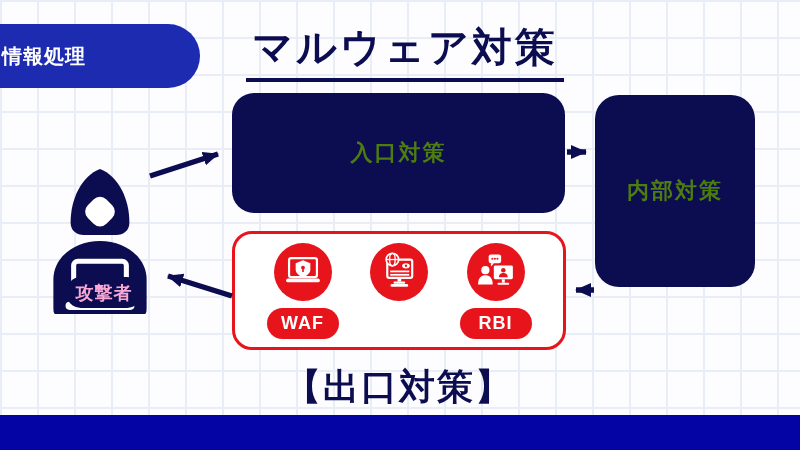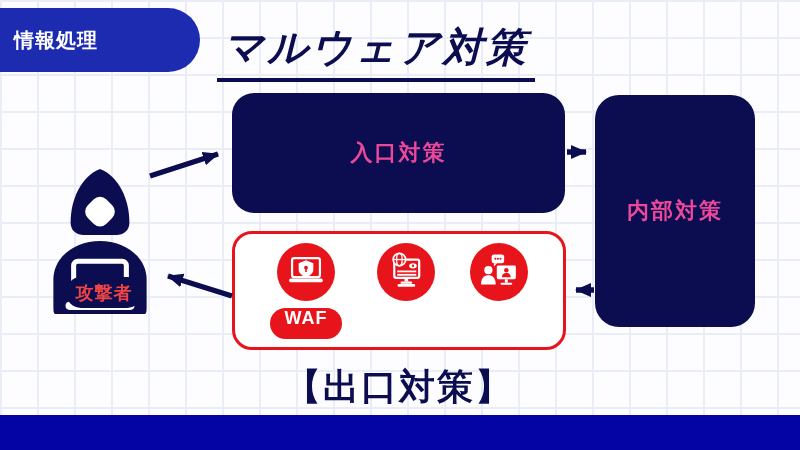--- a/index.html
+++ b/index.html
@@ -11,65 +11,65 @@
   .canvas{
     position:relative;width:800px;height:450px;overflow:hidden;
     background-color:var(--bg);
     background-image:
       linear-gradient(var(--grid-line) 2px, transparent 2px),
       linear-gradient(90deg, var(--grid-line) 2px, transparent 2px);
     background-size:37px 37px;
   }
   
   .badge{
-    position:absolute;left:0;top:8px;width:200px;height:64px;
+    position:absolute;left:0;top:24px;width:200px;height:64px;
     background:var(--badge-blue);border-radius:0 32px 32px 0;
     color:#fff;font-weight:bold;font-size:20px;letter-spacing:1px;
     display:flex;flex-direction:column;justify-content:center;
-    padding-left:14px;box-sizing:border-box;line-height:1.45;
+    padding-left:2px;box-sizing:border-box;line-height:1.45;
   }
   
-  .title-wrap{position:absolute;left:217px;top:20px;width:390px;font-style:italic;}
+  .title-wrap{position:absolute;left:210px;top:20px;width:390px;text-align:center;}
   .title{
     display:inline-block;color:var(--navy);font-size:40px;font-weight:bold;
     letter-spacing:3px;border-bottom:4px solid var(--navy);padding:0 6px 3px 6px;
   }
   
   .nbox{
-    position:absolute;background:var(--navy);color:#ec4899;font-weight:bold;
+    position:absolute;background:var(--navy);color:#4d7c0f;font-weight:bold;
     display:flex;align-items:center;justify-content:center;letter-spacing:2px;
   }
   .entrance{left:232px;top:93px;width:333px;height:120px;border-radius:22px;font-size:22px;}
-  .internal{left:595px;top:95px;width:160px;height:232px;border-radius:24px;font-size:22px;}
+  .internal{left:595px;top:95px;width:160px;height:192px;border-radius:24px;font-size:22px;}
   
   .redbox{
     position:absolute;left:232px;top:231px;width:334px;height:119px;
     background:#fff;border:3px solid var(--red);border-radius:20px;
     box-sizing:border-box;display:flex;justify-content:space-evenly;
     align-items:flex-start;padding-top:9px;
   }
   .measure{display:flex;flex-direction:column;align-items:center;}
   .mcircle{
     width:58px;height:58px;border-radius:50%;background:var(--red);
     display:flex;align-items:center;justify-content:center;
   }
   .mpill{
     margin-top:7px;width:72px;height:31px;border-radius:16px;background:var(--red);
     color:#fff;font-weight:bold;font-size:18px;letter-spacing:1px;
-    display:flex;align-items:flex-start;justify-content:center;
+    display:flex;align-items:center;justify-content:center;
   }
   .exit-label{
     position:absolute;left:232px;top:363px;width:334px;text-align:center;
     color:var(--navy);font-size:36px;font-weight:bold;letter-spacing:2px;
   }
   
   .attacker-svg{position:absolute;left:38px;top:166px;}
   .attacker-pill{
     position:absolute;left:66px;top:277px;width:76px;height:31px;border-radius:15px;
-    background:var(--navy);color:#ef4444;font-weight:bold;font-size:18px;
+    background:var(--navy);color:#f9a8d4;font-weight:bold;font-size:18px;
     display:flex;align-items:center;justify-content:center;letter-spacing:1px;
   }
   
   .arrows{position:absolute;left:0;top:0;pointer-events:none;}
   
   .bottombar{position:absolute;left:0;top:415px;width:800px;height:35px;background:var(--bar-blue);}
 </style>
 </head>
 <body>
 
@@ -136,20 +136,23 @@
           <path d="M23,18 v4.5 l4.5,-4.5 z" fill="#fff"></path>
           <circle cx="15.5" cy="27.5" r="5.6" fill="#fff"></circle>
           <path d="M5.5,47 C5.5,37.5 10.5,34.5 15.5,34.5 C20.5,34.5 25.5,37.5 25.5,47 Z" fill="#fff"></path>
           <rect x="27" y="21" width="26" height="19" rx="2" fill="#fff"></rect>
           <circle cx="40" cy="27.5" r="3.1" fill="#e8141c"></circle>
           <path d="M34,37 C34,32.8 37,31.3 40,31.3 C43,31.3 46,32.8 46,37 Z" fill="#e8141c"></path>
           <rect x="38" y="40" width="4" height="4.5" fill="#fff"></rect>
           <rect x="32" y="44.5" width="16" height="3" rx="1.5" fill="#fff"></rect>
         </svg>
       </div>
+      <div class="mpill">
+        <span>RBI</span>
+      </div>
     </div>
 
   </div>
 
   <div class="exit-label">【出口対策】</div>
 
   <svg class="attacker-svg" width="124" height="150" viewBox="0 0 120 148">
     <path d="M60,3 C42,10 31,32 31,56 C31,64 37,68 44,68 L76,68 C83,68 89,64 89,56 C89,32 78,10 60,3 Z" fill="#0c0c50"></path>
     <rect x="47" y="32" width="26" height="26" rx="9" fill="#fff" transform="rotate(45 60 45)"></rect>
     <path d="M16,146 Q14,146 14,140 L14,112 C14,90 35,74 60,74 C85,74 106,90 106,112 L106,140 Q106,146 104,146 Z" fill="#0c0c50"></path>

